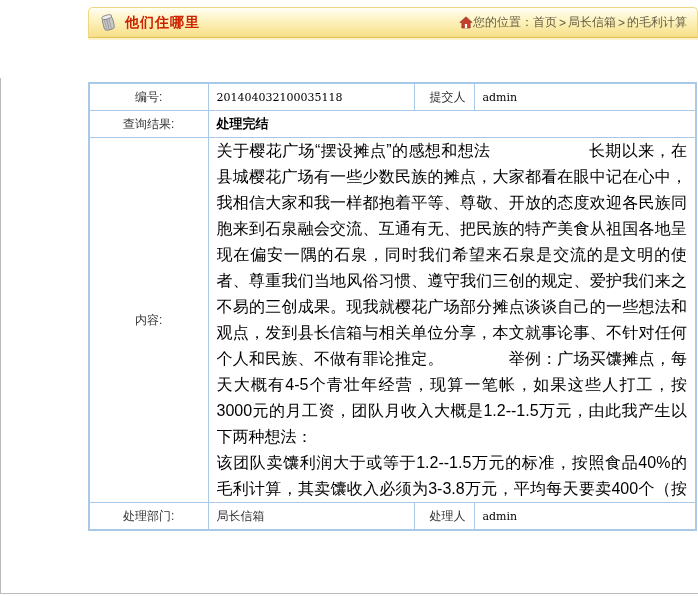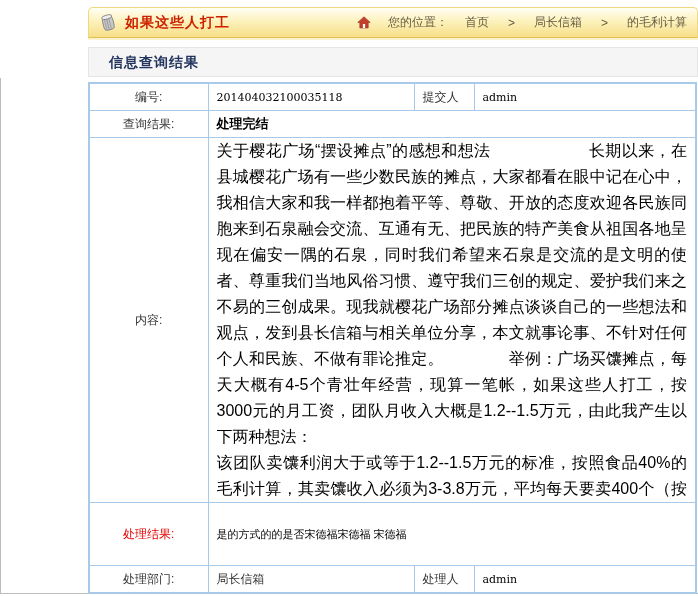--- a/index.html
+++ b/index.html
@@ -11,36 +11,36 @@
   .page-hline { position:absolute; left:0; top:593px; width:698px; height:1px; background:#bcbcbc; }
 
   
   .header-bar { position:absolute; left:88px; top:7px; width:610px; height:31px; box-sizing:border-box;
     background:linear-gradient(#fffef4 0%, #fdf2bd 45%, #f7df87 100%);
     border:1px solid #f0d67e; border-bottom:1px solid #e3bf58; border-radius:5px 5px 0 0;
     box-shadow:0 2px 0 #fcf3cc;
     display:flex; align-items:center; justify-content:space-between; padding:0 10px 0 8px; }
   .header-left { display:flex; align-items:center; gap:6px; }
   .header-title { color:#cc2200; font-weight:bold; font-size:14px; letter-spacing:1px; }
-  .breadcrumb { display:flex; align-items:center; gap:17px; font-size:12px; color:#665e42; }
+  .breadcrumb { display:flex; align-items:center; gap:0; font-size:12px; color:#665e42; }
   .breadcrumb a { color:#665e42; text-decoration:none; cursor:pointer; }
   .crumb-sep { margin:0 2px; color:#665e42; }
 
   
   .section-heading { position:absolute; left:88px; top:47px; width:610px; height:30px; box-sizing:border-box;
     background:#f5f5f5; border:1px solid #e5e5e5; line-height:28px; padding-left:20px;
     font-size:14px; font-weight:bold; color:#22355e; letter-spacing:1px; }
 
   
   table.info-table { position:absolute; left:88px; top:82px; width:607px; table-layout:fixed;
     border-collapse:collapse; background:#fff; font-size:12px; color:#333; }
   table.info-table td { border:1px solid #a9c9e8; padding:0 8px; vertical-align:middle; overflow:hidden; }
   table.info-table { border:2px solid #a9c9e8; }
   td.lbl { text-align:center; padding-right:7px; color:#333; }
-  td.hdr { text-align:left; padding-left:10px; color:#333;margin-left:7px; }
+  td.hdr { text-align:right; padding-left:10px; color:#333;margin-left:7px; }
   .ascii-val { font-family:"DejaVu Serif", serif; font-size:11px; color:#000; }
   td.row-sm { height:26px; }
   .status-val { font-weight:bold; color:#000; font-size:13px; }
   .content-cell { vertical-align:top; padding:0 6px; }
   .content-text { height:364px; overflow:hidden; line-height:26px; font-size:16px; color:#000;
     white-space:pre-wrap; text-align:justify; }
   td.result-row { height:62px; }
   td.result-lbl { color:#e80000; }
   td.result-val { vertical-align:top; padding-top:6px; font-size:11px; color:#000; }
 </style>
@@ -58,41 +58,38 @@
         <svg width="22" height="22" viewBox="0 0 22 22">
           <g transform="rotate(-14 11 11)">
             <rect x="6" y="4.5" width="10.5" height="13.5" rx="3.2" fill="#c9c9c9" stroke="#7d7d7d" stroke-width="0.8"></rect>
             <line x1="8.3" y1="6" x2="8.3" y2="17" stroke="#9a9a9a" stroke-width="0.8"></line>
             <line x1="10.6" y1="6" x2="10.6" y2="17.6" stroke="#8f8f8f" stroke-width="0.8"></line>
             <line x1="12.9" y1="6" x2="12.9" y2="17.6" stroke="#9a9a9a" stroke-width="0.8"></line>
             <ellipse cx="11.2" cy="5" rx="5.2" ry="2" fill="#ececec" stroke="#7d7d7d" stroke-width="0.8"></ellipse>
           </g>
         </svg>
       </span>
-      <span class="header-title">如果这些人打工</span>
+      <span class="header-title">他们住哪里</span>
     </div>
     <div class="breadcrumb">
       <span style="display:inline-flex;">
         <svg width="14" height="13" viewBox="0 0 14 13">
           <path d="M7 0.8 L13.2 6.4 L11.2 6.4 L11.2 12 L2.8 12 L2.8 6.4 L0.8 6.4 Z" fill="#c2402c" stroke="#93301f" stroke-width="0.6"></path>
           <rect x="5.9" y="8" width="2.2" height="4" fill="#ffffff"></rect>
         </svg>
       </span>
       <span>您的位置：</span>
       <a>首页</a>
       <span class="crumb-sep">&gt;</span>
       <a>局长信箱</a>
       <span class="crumb-sep">&gt;</span>
       <span>的毛利计算</span>
     </div>
   </div>
 
-  <div class="section-heading">
-    <span>信息查询结果</span>
-  </div>
 
   <table class="info-table">
     <colgroup>
       <col style="width:119px">
         <col style="width:206px">
         <col style="width:60px">
         <col style="width:222px">
     </colgroup>
     <tbody>
         <tr>
@@ -106,24 +103,20 @@
       <td class="row-sm" colspan="3"><span class="status-val">处理完结</span></td>
     </tr>
     <tr>
       <td class="lbl">内容:</td>
       <td class="content-cell" colspan="3">
         <div class="content-text">关于樱花广场“摆设摊点”的感想和想法　　　　　　长期以来，在县城樱花广场有一些少数民族的摊点，大家都看在眼中记在心中，我相信大家和我一样都抱着平等、尊敬、开放的态度欢迎各民族同胞来到石泉融会交流、互通有无、把民族的特产美食从祖国各地呈现在偏安一隅的石泉，同时我们希望来石泉是交流的是文明的使者、尊重我们当地风俗习惯、遵守我们三创的规定、爱护我们来之不易的三创成果。现我就樱花广场部分摊点谈谈自己的一些想法和观点，发到县长信箱与相关单位分享，本文就事论事、不针对任何个人和民族、不做有罪论推定。　　　　举例：广场买馕摊点，每天大概有4-5个青壮年经营，现算一笔帐，如果这些人打工，按3000元的月工资，团队月收入大概是1.2--1.5万元，由此我产生以下两种想法：
 该团队卖馕利润大于或等于1.2--1.5万元的标准，按照食品40%的毛利计算，其卖馕收入必须为3-3.8万元，平均每天要卖400个（按2.5元每个计算）以上。如果有这么高的收入，为什么不能学习“兰州拉面”这些经营业主在石泉找个固定门面或者摊点办理相关证照后在石泉扎根下来？？？这样既不影响市容，我们想消费的话吃着也放心。　　　　　该团队卖馕利润小于1.2-1.5万的标准，他们每个月收入不到3000元，那为什么买个馕还要4-5个人（据我观察2个人足够了），他们是否办理了健康证？食品经营许可证？多余的人为啥还要在石泉长期逗留？他们住哪里?有没有到相关部门登记？　对此，我们县上是否应该加强对外来流动摊点的规范管理？建立外来经营人员登记制度？法律没有赋予任何人特权。我相信只要是合法经营者，就一定会遵守法律、遵守当地的管理规定，这样的经营者我们真挚的欢迎并乐购买其经营的产品。对于不愿意遵守法律和地方管理规定的经营</div>
       </td>
     </tr>
     <tr>
-      <td class="lbl result-lbl result-row">处理结果:</td>
-      <td class="result-val result-row" colspan="3">是的方式的的是否宋德福宋德福 宋德福</td>
-    </tr>
-    <tr>
       <td class="lbl row-sm">处理部门:</td>
       <td class="row-sm">局长信箱</td>
       <td class="hdr row-sm">处理人</td>
       <td class="row-sm"><span class="ascii-val">admin</span></td>
     </tr>
   </tbody>
     </table>
 
 </div>
 

